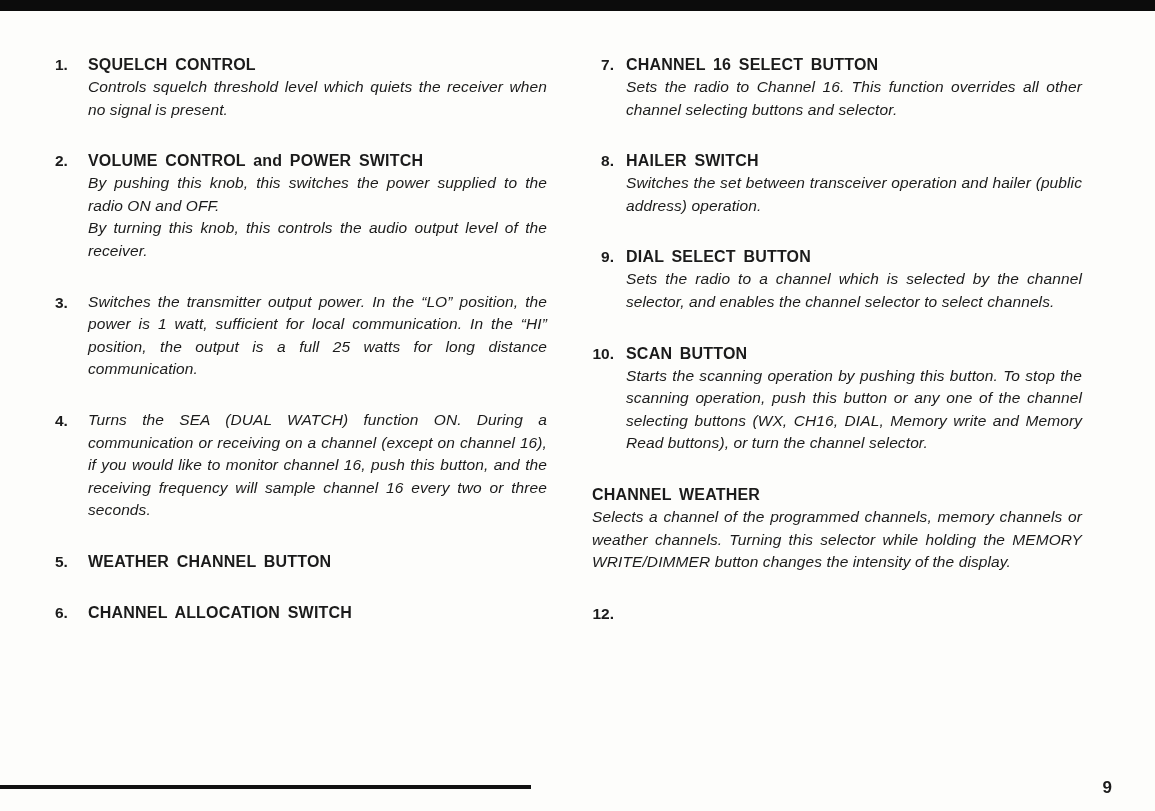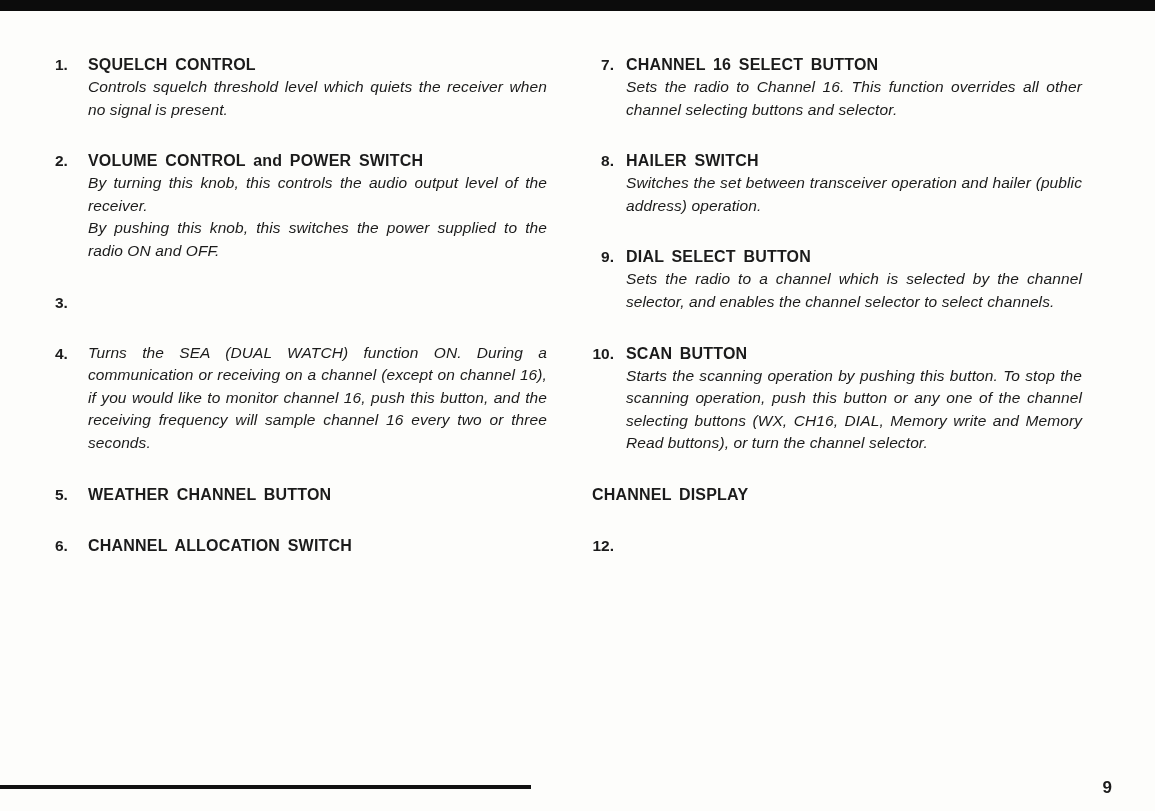--- a/index.html
+++ b/index.html
@@ -98,28 +98,29 @@
         <div class="item-content">
           <div class="item-title">SQUELCH CONTROL</div>
           <p>Controls squelch threshold level which quiets the receiver when no signal is present.</p>
         </div>
       </div>
 
       <div class="item">
         <div class="item-num">2.</div>
         <div class="item-content">
           <div class="item-title">VOLUME CONTROL and POWER SWITCH</div>
+          <p>By pushing this knob, this switches the power supplied to the radio ON and OFF.</p>
           <p>By turning this knob, this controls the audio output level of the receiver.</p>
-          <p>By pushing this knob, this switches the power supplied to the radio ON and OFF.</p>
         </div>
       </div>
 
       <div class="item">
         <div class="item-num">3.</div>
         <div class="item-content">
+          <p>Switches the transmitter output power.  In the “LO” position, the power is 1 watt, sufficient for local communication.  In the “HI” position, the output is a full 25 watts for long distance communication.</p>
         </div>
       </div>
 
       <div class="item">
         <div class="item-num">4.</div>
         <div class="item-content">
           <p>Turns the SEA (DUAL WATCH) function ON.  During a communication or receiving on a channel (except on channel 16), if you would like to monitor channel 16, push this button, and the receiving frequency will sample channel 16 every two or three seconds.</p>
         </div>
       </div>
 
@@ -168,21 +169,22 @@
       <div class="item">
         <div class="item-num">10.</div>
         <div class="item-content">
           <div class="item-title">SCAN BUTTON</div>
           <p>Starts the scanning operation by pushing this button.  To stop the scanning operation, push this button or any one of the channel selecting buttons (WX, CH16, DIAL, Memory write and Memory Read buttons), or turn the channel selector.</p>
         </div>
       </div>
 
       <div class="item">
         <div class="item-content">
-          <div class="item-title">CHANNEL DISPLAY</div>
+          <div class="item-title">CHANNEL WEATHER</div>
+          <p>Selects a channel of the programmed channels, memory channels or weather channels.  Turning this selector while holding the MEMORY WRITE/DIMMER button changes the intensity of the display.</p>
         </div>
       </div>
 
       <div class="item">
         <div class="item-num">12.</div>
         <div class="item-content">
         </div>
       </div>
 
     </div>

